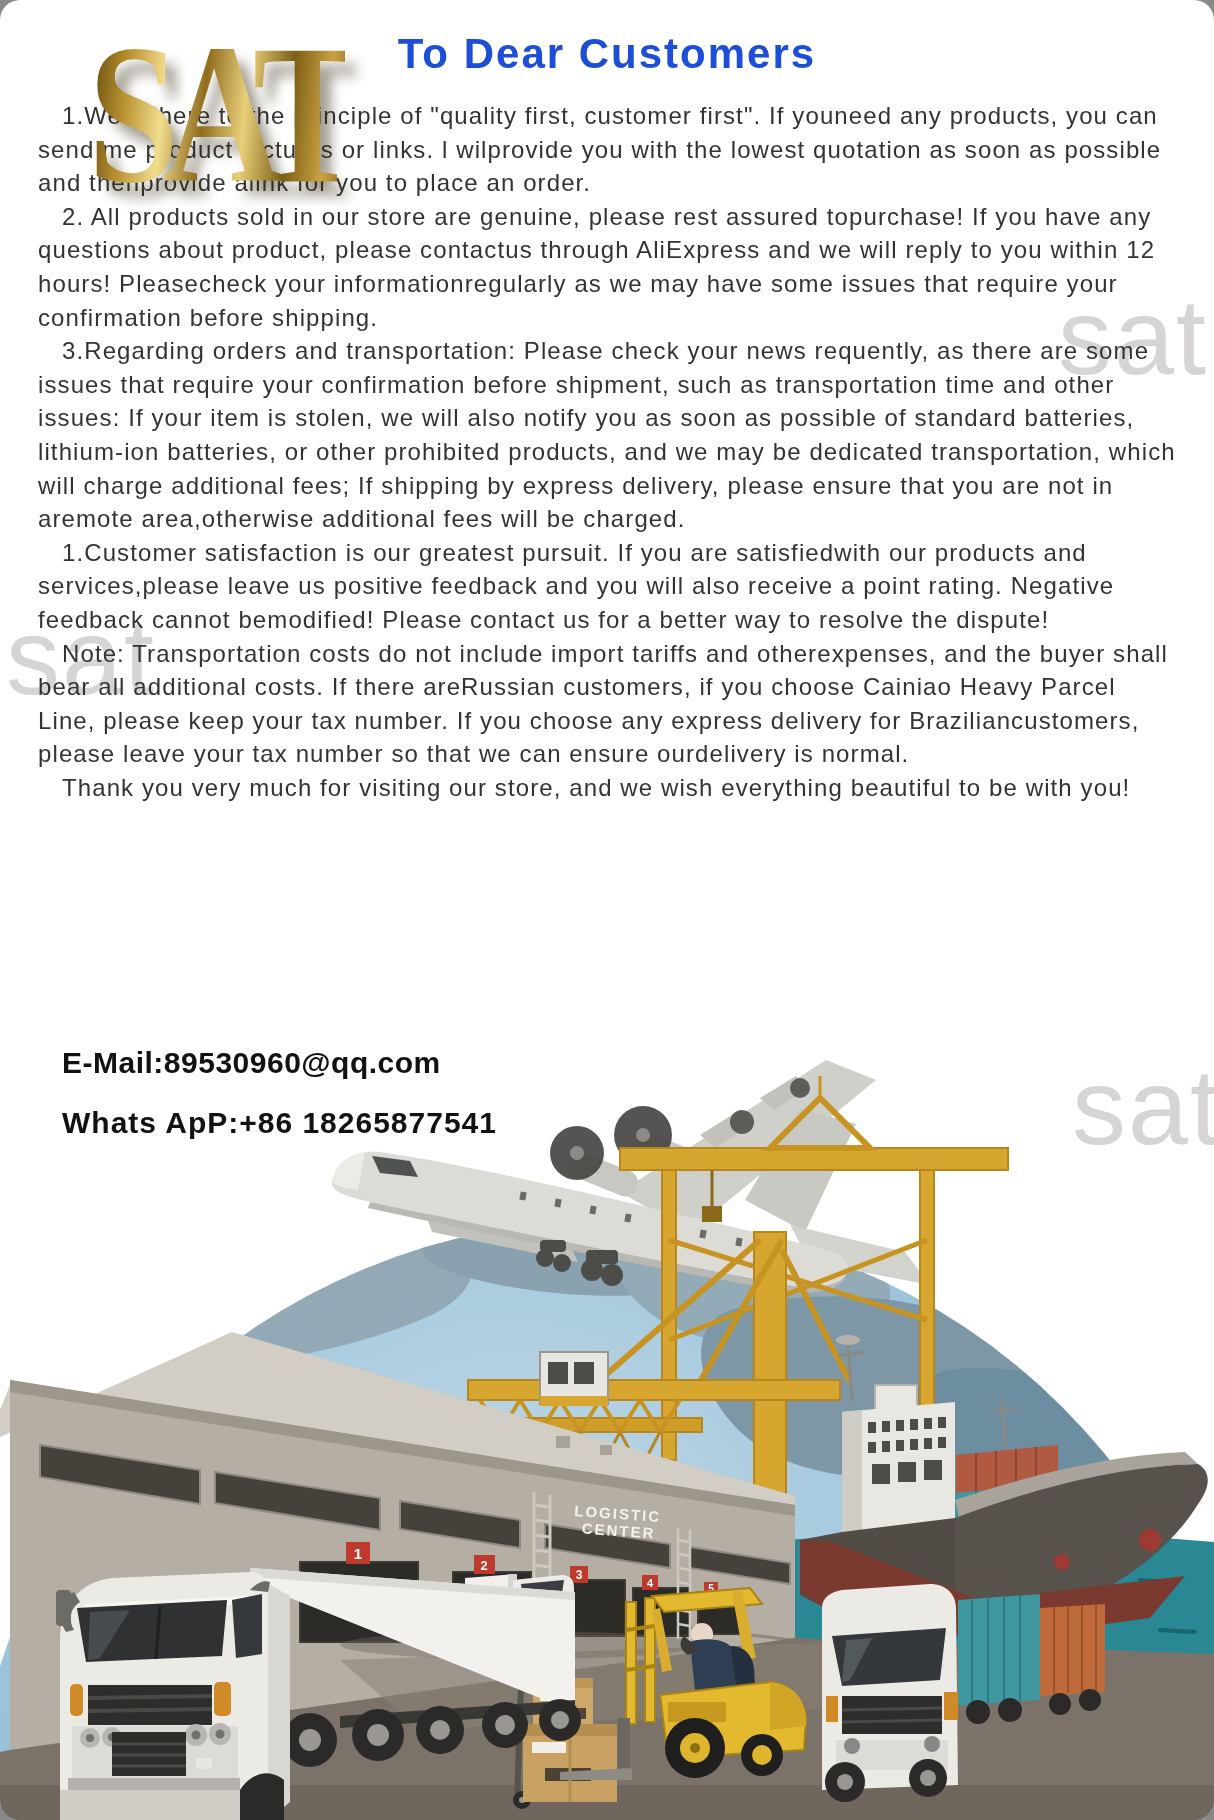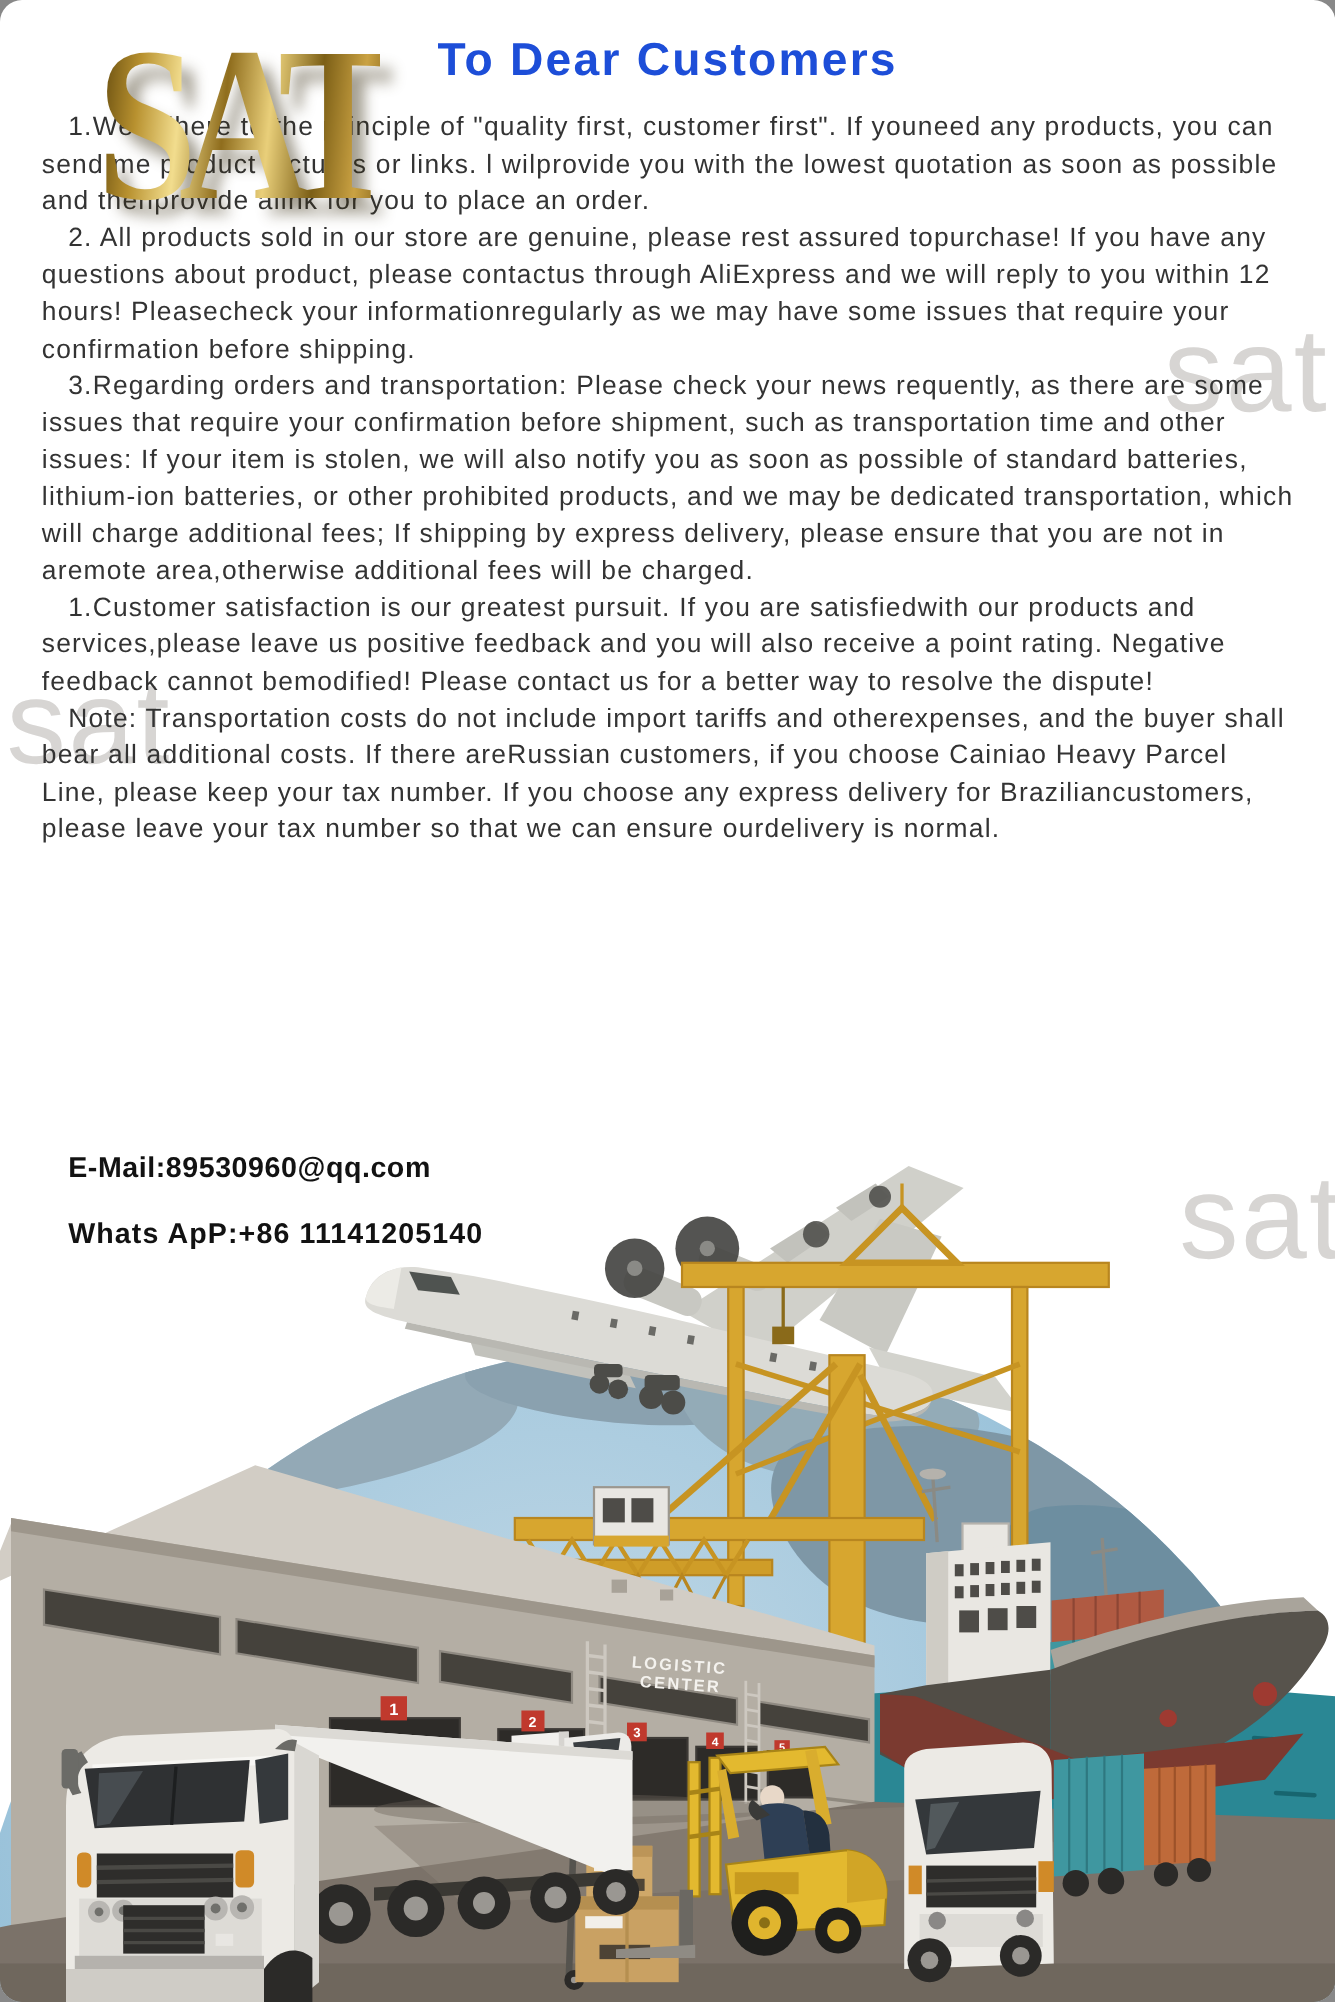--- a/index.html
+++ b/index.html
@@ -3,21 +3,21 @@
 <meta charset="utf-8">
 <style>
   html,body{margin:0;padding:0;background:#888;}
   .page{position:relative;width:1214px;height:1820px;background:#ffffff;overflow:hidden;
         font-family:"Liberation Sans",sans-serif;margin:0 auto;border-radius:20px;}
   .title{position:absolute;top:30px;left:0;width:100%;text-align:center;
          font-size:42px;font-weight:700;letter-spacing:2px;color:#1d4ed8;z-index:2;}
   .body-text{position:absolute;top:99px;left:38px;width:1138px;z-index:2;
              font-size:24px;line-height:33.6px;letter-spacing:1.1px;color:#333;}
   .body-text p{margin:0;text-indent:24px;}
-  .contact{position:absolute;left:62px;z-index:2;font-weight:700;color:#121212;font-size:26px;letter-spacing:0.5px;}
+  .contact{position:absolute;left:62px;z-index:2;font-weight:700;color:#121212;font-size:30px;letter-spacing:0.5px;}
   .contact.email{top:1046px;}
   .contact.whats{top:1106px;letter-spacing:1px;}
   .logo{position:absolute;left:88px;top:14px;z-index:3;pointer-events:none;
         font-family:"Liberation Serif",serif;font-weight:700;font-size:200px;line-height:1;
         letter-spacing:-0.1em;transform:scaleX(0.82);transform-origin:0 0;
         background:linear-gradient(97deg,#6e5312 4%,#b8912f 16%,#f2dd8e 30%,#8f6d1d 45%,#e9cf7a 60%,#7c5f16 76%,#caa243 90%,#8a681c 100%);
         -webkit-background-clip:text;background-clip:text;color:transparent;
         filter:drop-shadow(14px 14px 7px rgba(55,45,15,0.45));}
   .wm{position:absolute;z-index:1;font-size:108px;font-weight:400;letter-spacing:2px;
       color:#d7d5d3;line-height:1;pointer-events:none;}
@@ -33,24 +33,25 @@
 
   <div class="logo">SAT</div>
   <div class="title">To Dear Customers</div>
 
   <div class="body-text">
     <p>1.We adhere to the principle of "quality first, customer first". If youneed any products, you can send me product pictures or links. l wilprovide you with the lowest quotation as soon as possible and thenprovide alink for you to place an order.</p>
     <p>2. All products sold in our store are genuine, please rest assured topurchase! If you have any questions about product, please contactus through AliExpress and we will reply to you within 12 hours! Pleasecheck your informationregularly as we may have some issues that require your confirmation before shipping.</p>
     <p>3.Regarding orders and transportation: Please check your news requently, as there are some issues that require your confirmation before shipment, such as transportation time and other issues: If your item is stolen, we will also notify you as soon as possible of standard batteries, lithium-ion batteries, or other prohibited products, and we may be dedicated transportation, which will charge additional fees;  If shipping by express delivery, please ensure that you are not in aremote area,otherwise additional fees will be charged.</p>
     <p>1.Customer satisfaction is our greatest pursuit. If you are satisfiedwith our products and services,please leave us positive feedback and you will also receive a point rating. Negative feedback cannot bemodified! Please contact us for a better way to resolve the dispute!</p>
     <p>Note: Transportation costs do not include import tariffs and otherexpenses, and the buyer shall bear all additional costs. If there areRussian customers, if you choose Cainiao Heavy Parcel Line, please keep your tax number. If you choose any express delivery for Braziliancustomers, please leave your tax number so that we can ensure ourdelivery is normal.</p>
+    <p>Thank you very much for visiting our store, and we wish everything beautiful to be with you!</p>
   </div>
 
   <div class="contact email">E-Mail:89530960@qq.com</div>
-  <div class="contact whats">Whats ApP:+86 11141205140</div>
+  <div class="contact whats">Whats ApP:+86 18265877541</div>
 
   <div class="wm wm1">sat</div>
   <div class="wm wm2">sat</div>
   <div class="wm wm3">sat</div>
 
   <svg class="illus" viewBox="0 0 1214 880" xmlns="http://www.w3.org/2000/svg">
     <defs>
       <radialGradient id="globeG" cx="0.42" cy="0.28" r="0.95">
         <stop offset="0" stop-color="#c2d9e7"></stop>
         <stop offset="0.55" stop-color="#8fbcd6"></stop>

